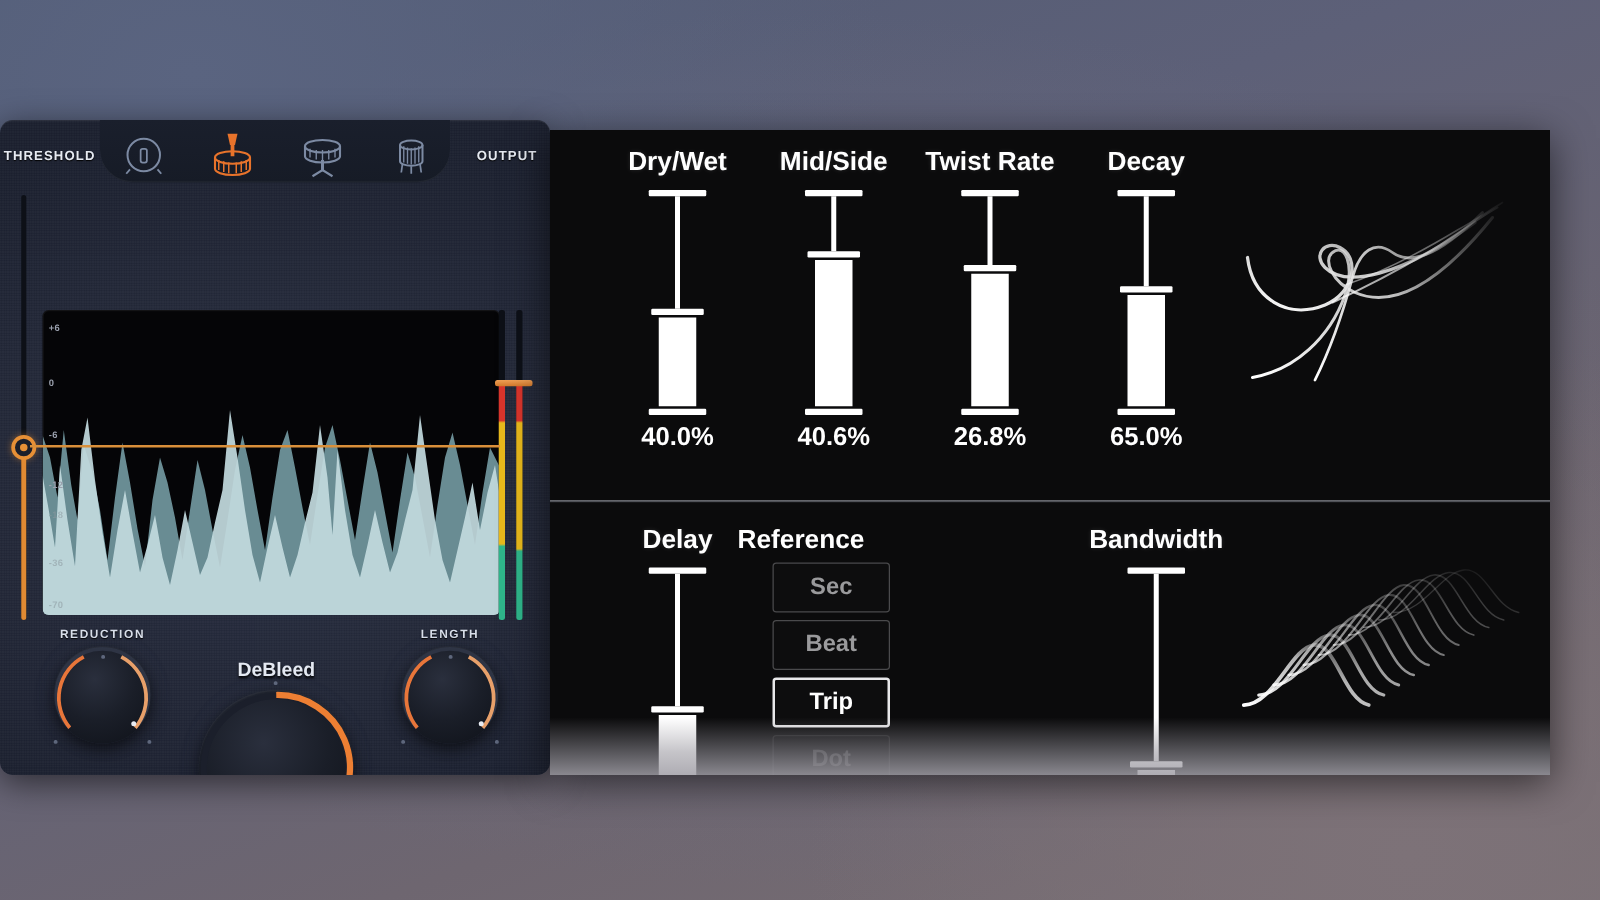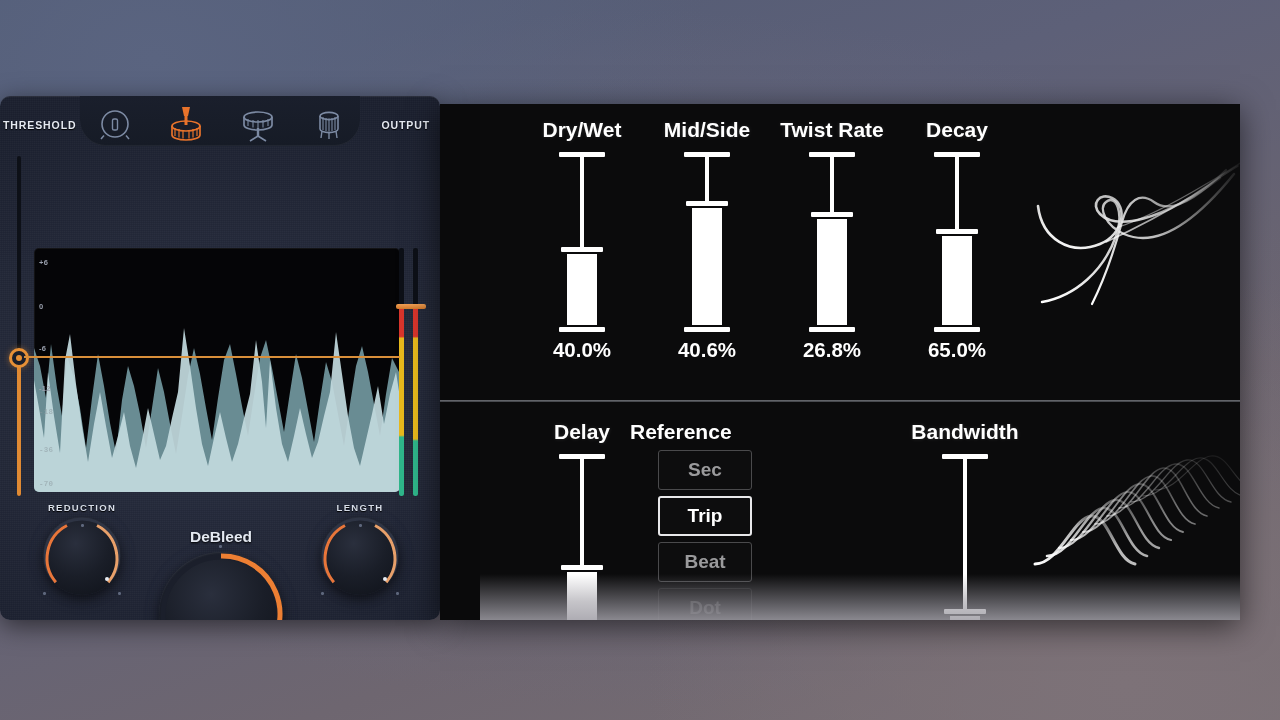--- a/index.html
+++ b/index.html
@@ -79,21 +79,21 @@
     position:absolute; left:34px; top:152px; width:366px; height:244px;
     background:#050507; border-radius:5px; overflow:hidden;
     box-shadow: inset 0 0 0 1px rgba(255,255,255,.06);
   }
   .graph svg{ position:absolute; left:0; top:0; }
   .yaxis { position:absolute; left:0; top:0; width:30px; height:100%; z-index:3; }
   .ytick {
     position:absolute; left:5px; font-size:7.5px; font-weight:bold;
     color:#9aa0ad; letter-spacing:.3px; transform:translateY(-50%);
   }
-  .ytick.dim { color:#8d9aa0; opacity:.55;font-family:Liberation Mono, monospace; }
+  .ytick.dim { color:#8d9aa0; opacity:.55; }
 
   
   .meters{ position:absolute; right:14px; top:152px; width:30px; height:248px; }
   .meter { position:absolute; top:0; width:5px; height:100%; }
   .meter.m1{ left:3px; } .meter.m2{ left:17px; }
   .meter-bg{ position:absolute; inset:0; background:#0d1017; border-radius:2px; }
   .meter-fill{ position:absolute; left:0; width:5px; bottom:0; border-radius:2px; }
   .meter-marker{
     position:absolute; left:0px; top:56px; width:30px; height:5px;
     background:linear-gradient(180deg,#f0a055,#d4792b); border-radius:2px;
@@ -121,21 +121,21 @@
     position:absolute; width:4px; height:4px; border-radius:50%; background:#e8ecf3;
   }
   .pip{ position:absolute; width:2.5px; height:2.5px; border-radius:50%; background:#5e677c; }
 
   
   #right-plugin{
     position:absolute; left:440px; top:104px; width:800px; height:516px;
     background:#0a0a0b; overflow:hidden;
     box-shadow:0 6px 30px rgba(0,0,0,.6);
   }
-  .rp-section{ position:absolute; left:0; width:100%;margin-left:40px; }
+  .rp-section{ position:absolute; left:0; width:100%; }
   .rp-top{ top:0; height:296px; background:#0b0b0c; }
   .rp-divider{
     position:absolute; left:0; top:296px; width:100%; height:2px;
     background:linear-gradient(180deg, #6e7076 0%, #3b3d42 100%);
   }
   .rp-bot{ top:298px; height:218px; background:#0b0b0c;padding-left:44px; }
 
   .rp-slider{ position:absolute; text-align:center; }
   .rp-slider .rp-label{
     font-size:21px; font-weight:bold; color:#ffffff; white-space:nowrap;
@@ -427,22 +427,22 @@
         <div class="stem" style="top:5px;height:106px;"></div>
         <div class="handle-cap" style="top:111px;"></div>
         <div class="fill" style="top:118px;height:62px;"></div>
       </div>
     </div>
 
     <div class="refgroup" style="left:150px; top:18px; width:150px;">
       <div class="rp-label">Reference</div>
       <div style="width:94px;margin:0 auto;">
         <div class="refbtn">Sec</div>
+        <div class="refbtn">Beat</div>
         <div class="refbtn active">Trip</div>
-        <div class="refbtn">Beat</div>
         <div class="refbtn fading">Dot</div>
       </div>
     </div>
 
 
     <div class="rp-slider" style="left:400px; top:18px; width:170px;">
       <div class="rp-label">Bandwidth</div>
       <div class="slidergfx" style="width:46px;height:180px;margin-top:10px;">
         <div class="cap" style="top:0;"></div>
         <div class="stem" style="top:5px;height:150px;"></div>

